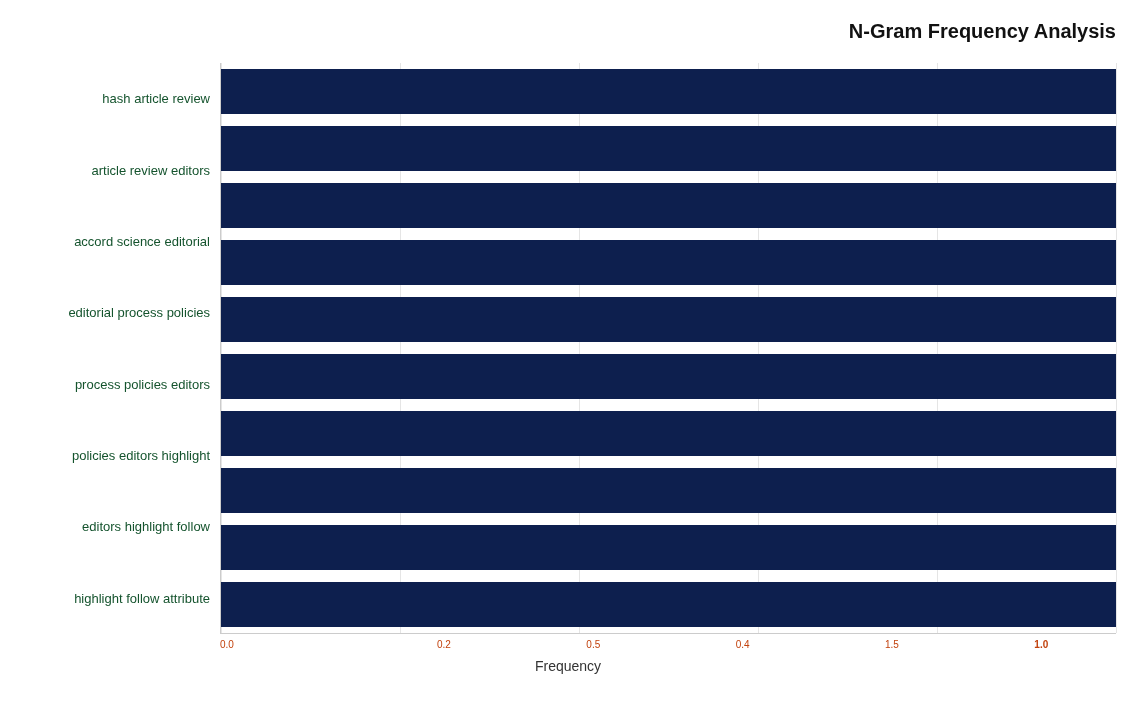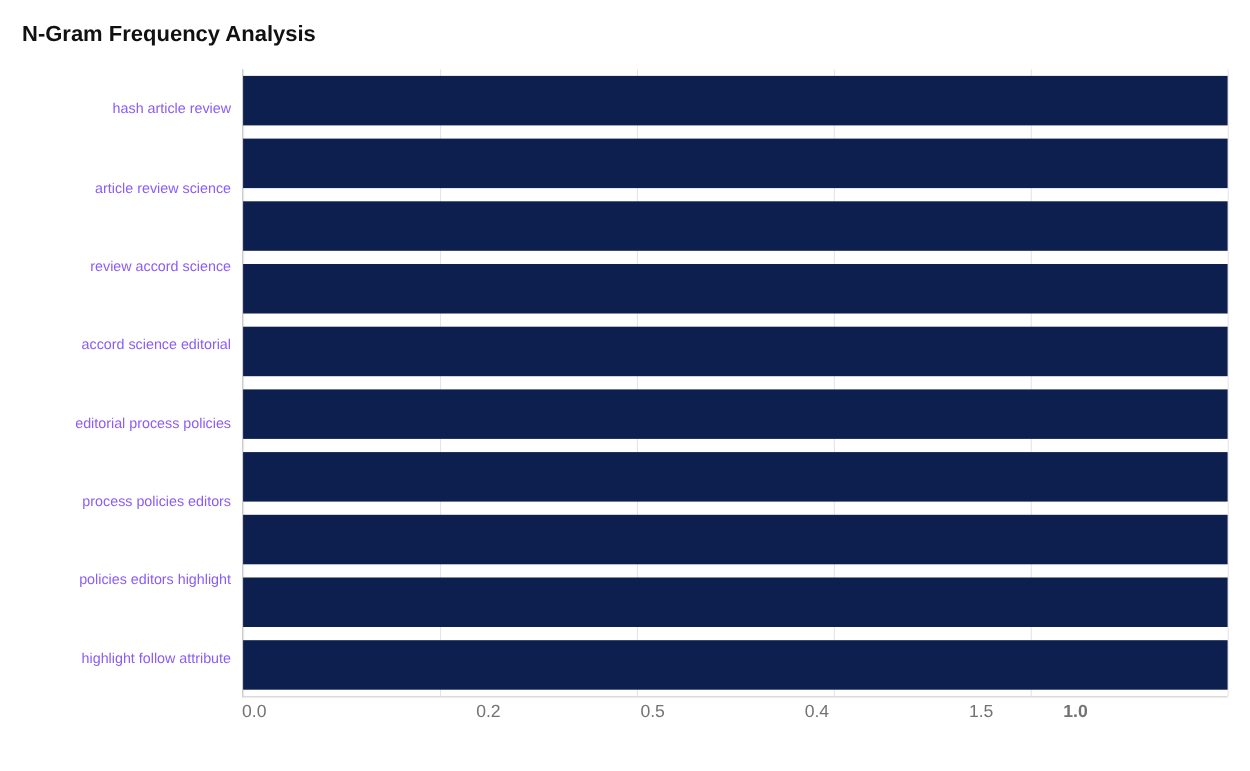--- a/index.html
+++ b/index.html
@@ -18,21 +18,21 @@
 
     .chart-container {
       width: 1136px;
       height: 701px;
       padding: 20px 20px 60px 20px;
       position: relative;
       background: #fff;
     }
 
     .chart-title {
-      text-align: left;
+      text-align: right;
       font-size: 20px;
       font-weight: bold;
       color: #111;
       margin-bottom: 20px;
     }
 
     .chart-area {
       display: flex;
       flex-direction: column;
       width: 100%;
@@ -51,21 +51,21 @@
     .y-labels {
       display: flex;
       flex-direction: column;
       width: 200px;
       flex-shrink: 0;
       justify-content: space-around;
     }
 
     .y-label {
       font-size: 13px;
-      color: #8b5cf6;
+      color: #14532d;
       text-align: right;
       padding-right: 10px;
       height: 57px;
       display: flex;
       align-items: center;
       justify-content: flex-end;
     }
 
     .bars-area {
       flex: 1;
@@ -110,58 +110,58 @@
     }
 
     .x-axis {
       display: flex;
       flex-direction: row;
       padding-left: 200px;
       margin-top: 5px;
     }
 
     .x-tick {
-      font-size: 16px;
-      color: #737373;
+      font-size: 10px;
+      color: #c2410c;
       text-align: center;
       flex: 1;
     }
 
     .x-tick:first-child {
       text-align: left;
     }
 
     .x-tick:last-child {
-      text-align: left;
+      text-align: center;
       font-weight: bold;
     }
 
     .x-label {
       text-align: center;
       font-size: 14px;
       color: #333;
       margin-top: 8px;
     }
   </style>
 </head>
 <body>
 
 <div class="chart-container">
   <div class="chart-title">N-Gram Frequency Analysis</div>
 
   <div class="chart-area">
     <div class="plot-area">
       <div class="y-labels" id="y-labels-container">
           <div class="y-label">hash article review</div>
-          <div class="y-label">article review science</div>
-          <div class="y-label">review accord science</div>
+          <div class="y-label">article review editors</div>
           <div class="y-label">accord science editorial</div>
           <div class="y-label">editorial process policies</div>
           <div class="y-label">process policies editors</div>
           <div class="y-label">policies editors highlight</div>
+          <div class="y-label">editors highlight follow</div>
           <div class="y-label">highlight follow attribute</div>
         </div>
       <div class="bars-area" id="bars-area-container">
         <div class="grid-lines" id="grid-lines-container">
             <div class="grid-line" style="left: 0%;"></div>
             <div class="grid-line" style="left: 20%;"></div>
             <div class="grid-line" style="left: 40%;"></div>
             <div class="grid-line" style="left: 60%;"></div>
             <div class="grid-line" style="left: 80%;"></div>
             <div class="grid-line" style="left: 100%;"></div>
@@ -200,14 +200,15 @@
     </div>
 
     <div class="x-axis" id="x-axis-container">
         <div class="x-tick">0.0</div>
         <div class="x-tick">0.2</div>
         <div class="x-tick">0.5</div>
         <div class="x-tick">0.4</div>
         <div class="x-tick">1.5</div>
         <div class="x-tick">1.0</div>
       </div>
+    <div class="x-label">Frequency</div>
   </div>
 </div>
 
 </body></html>

